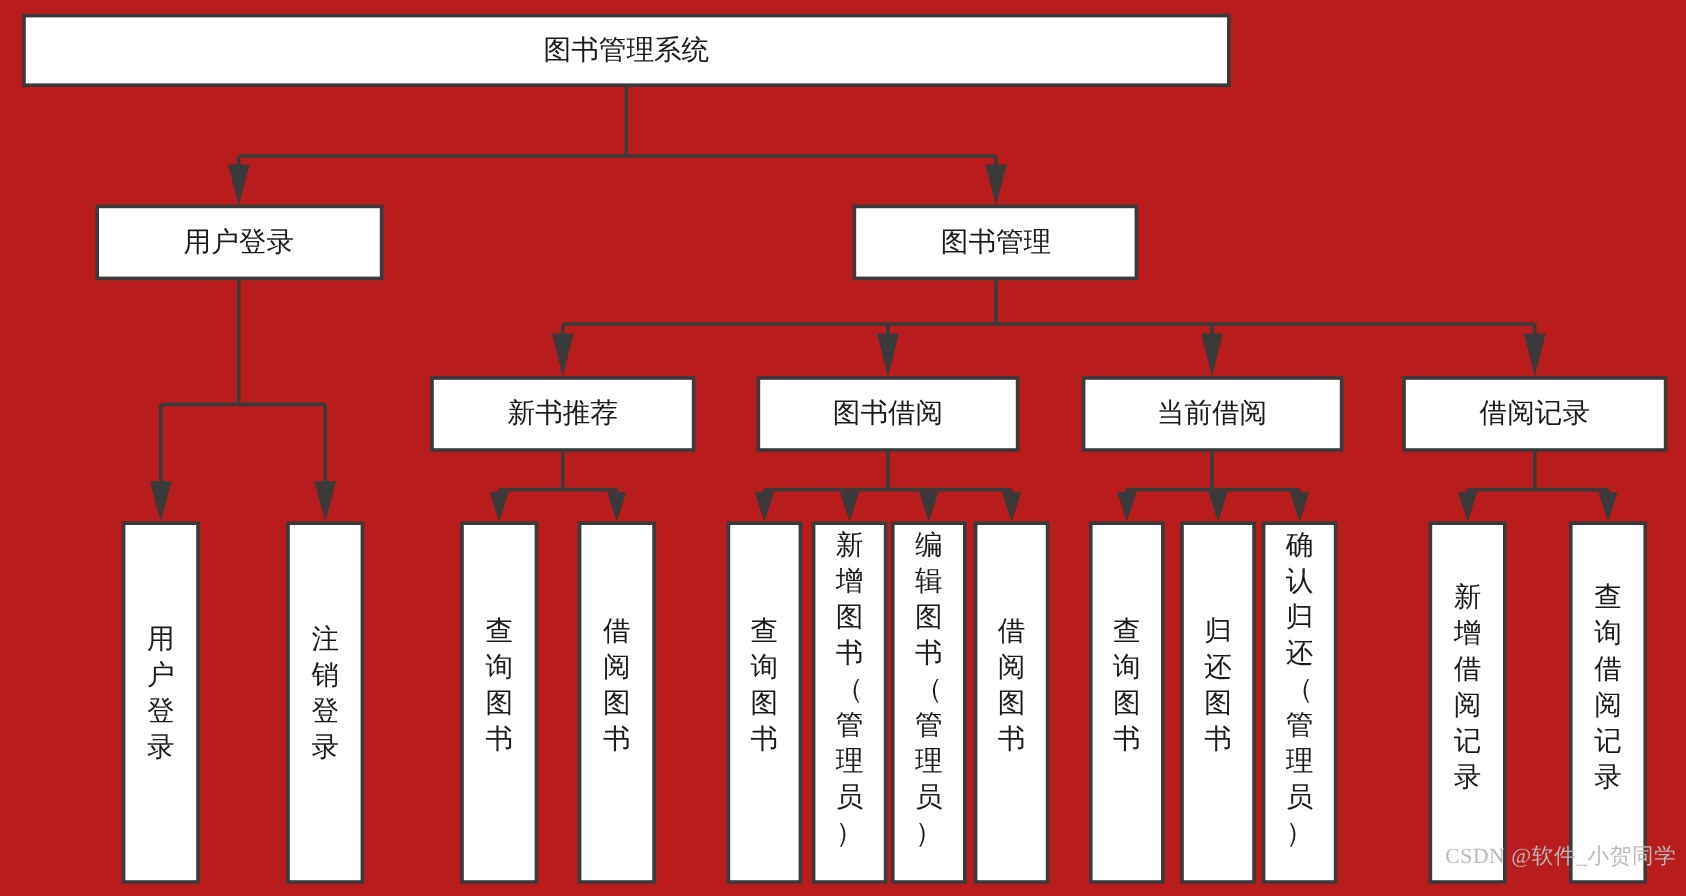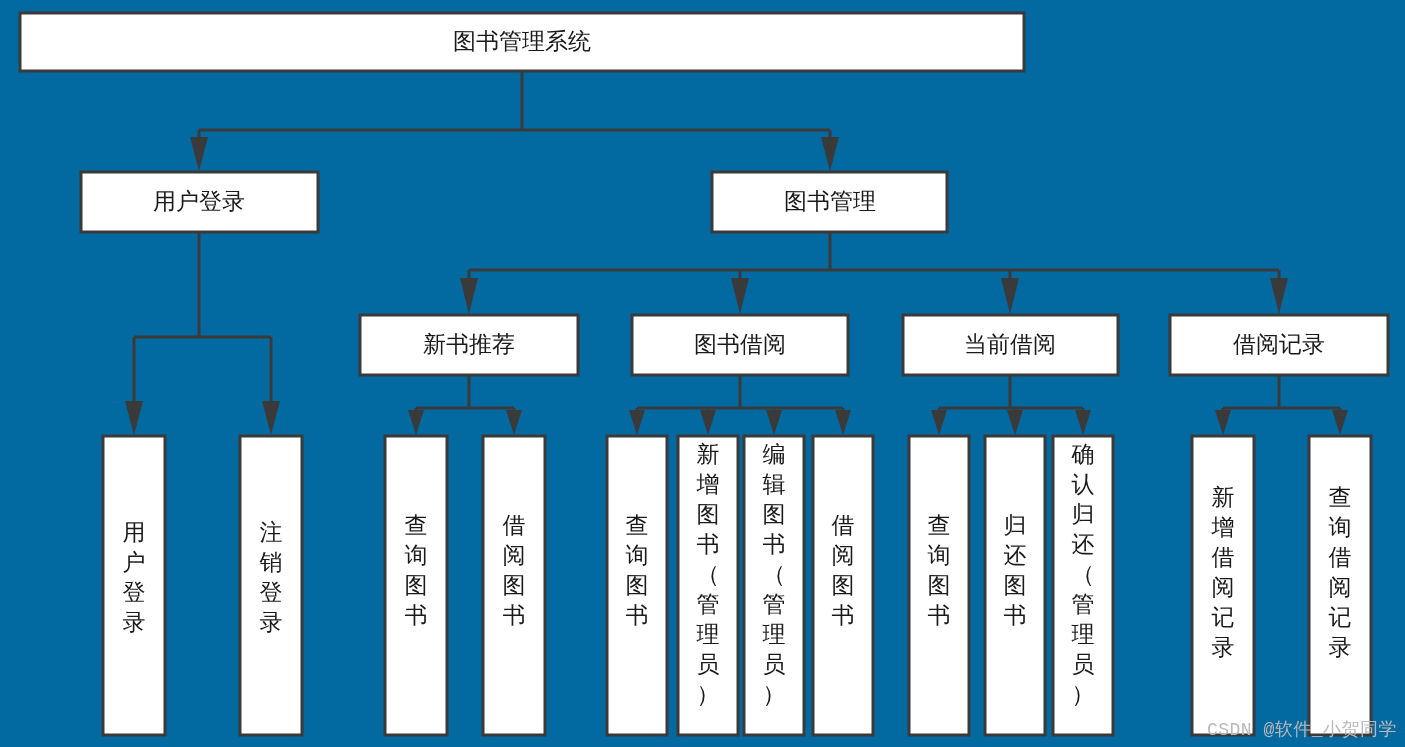--- a/index.html
+++ b/index.html
@@ -10,21 +10,21 @@
   body {
     width: 1405px;
     height: 747px;
     overflow: hidden;
     font-family: "Liberation Sans", sans-serif;
   }
   #diagram-root {
     position: relative;
     width: 1405px;
     height: 747px;
-    background: #0369a1;
+    background: #b91c1c;
   }
   svg#tree-svg {
     position: absolute;
     left: 0;
     top: 0;
     width: 1405px;
     height: 747px;
     display: block;
   }
   .node-box {
@@ -51,22 +51,22 @@
   }
   .node-label-v {
     font-family: "Liberation Sans", sans-serif;
     font-size: 23px;
     fill: #1a1a1a;
     text-anchor: middle;
   }
   .watermark {
     position: absolute;
     right: 8px;
-    bottom: 6px;
-    font-family: Liberation Mono, monospace;
+    bottom: 22px;
+    font-family: Liberation Serif, serif;
     font-size: 18px;
     color: #b9b9b9;
     white-space: nowrap;
     letter-spacing: 0.5px;
     user-select: none;
     text-align: right;
   }
 </style>
 </head>
 <body>

